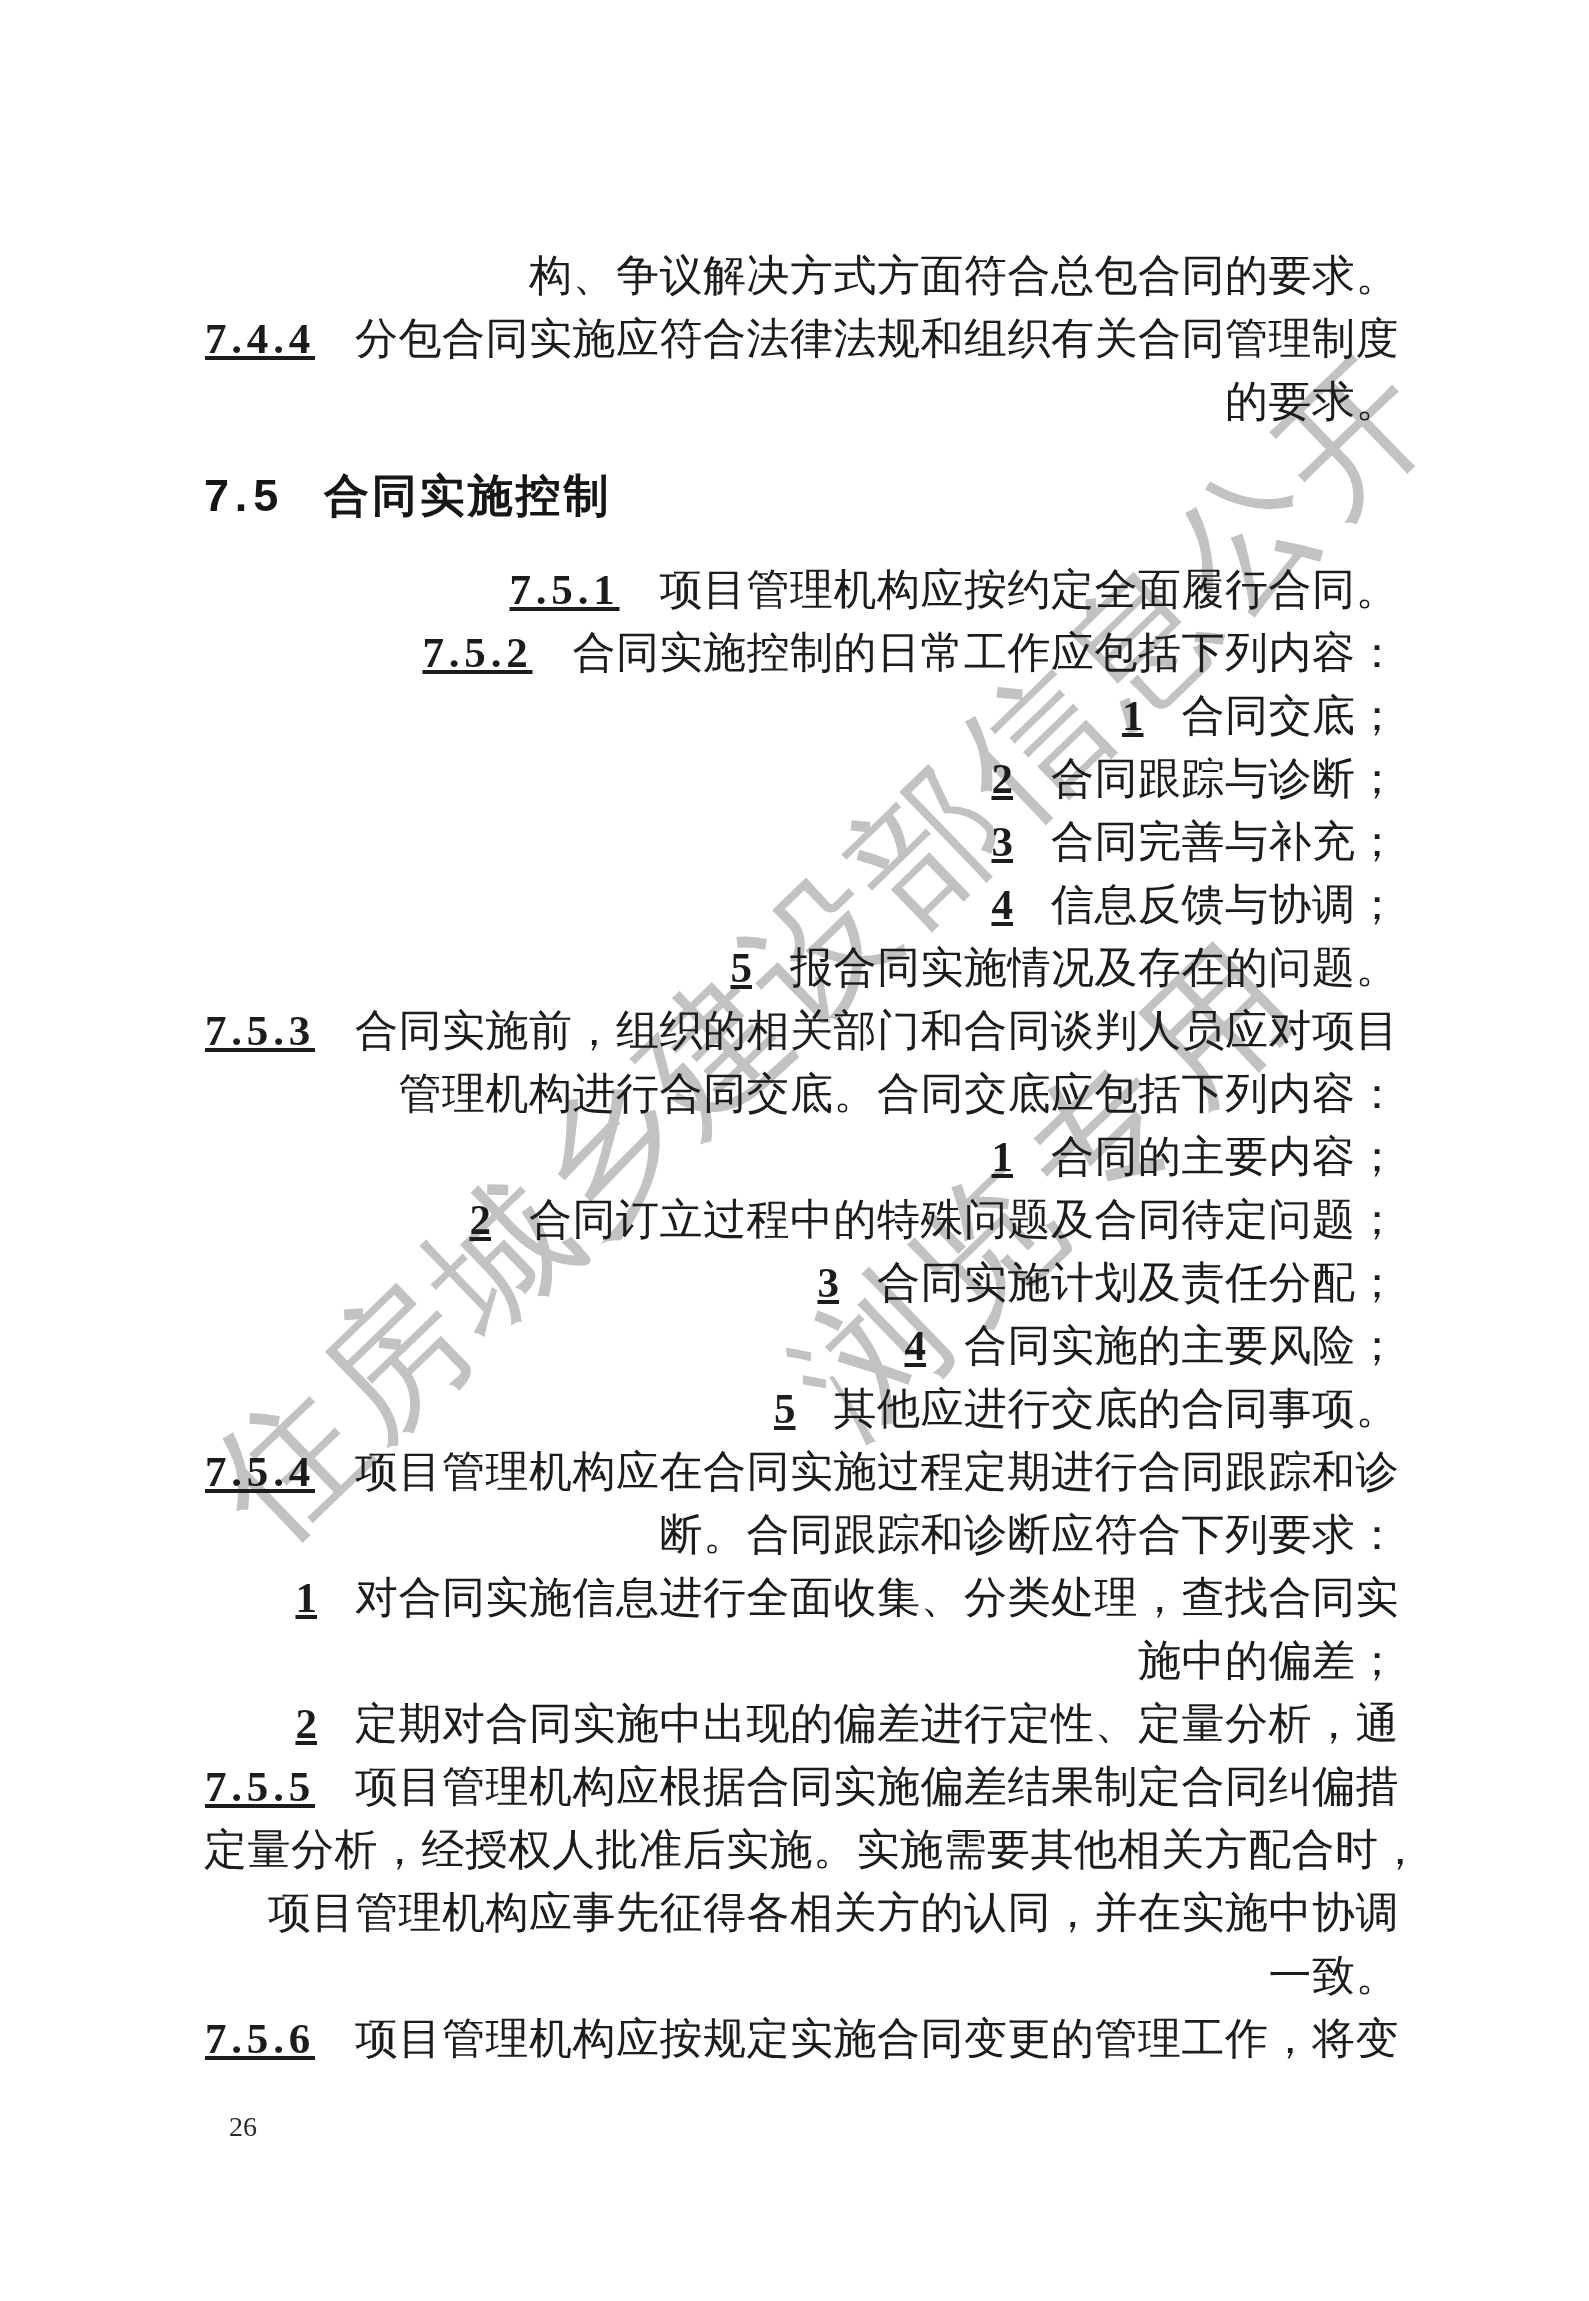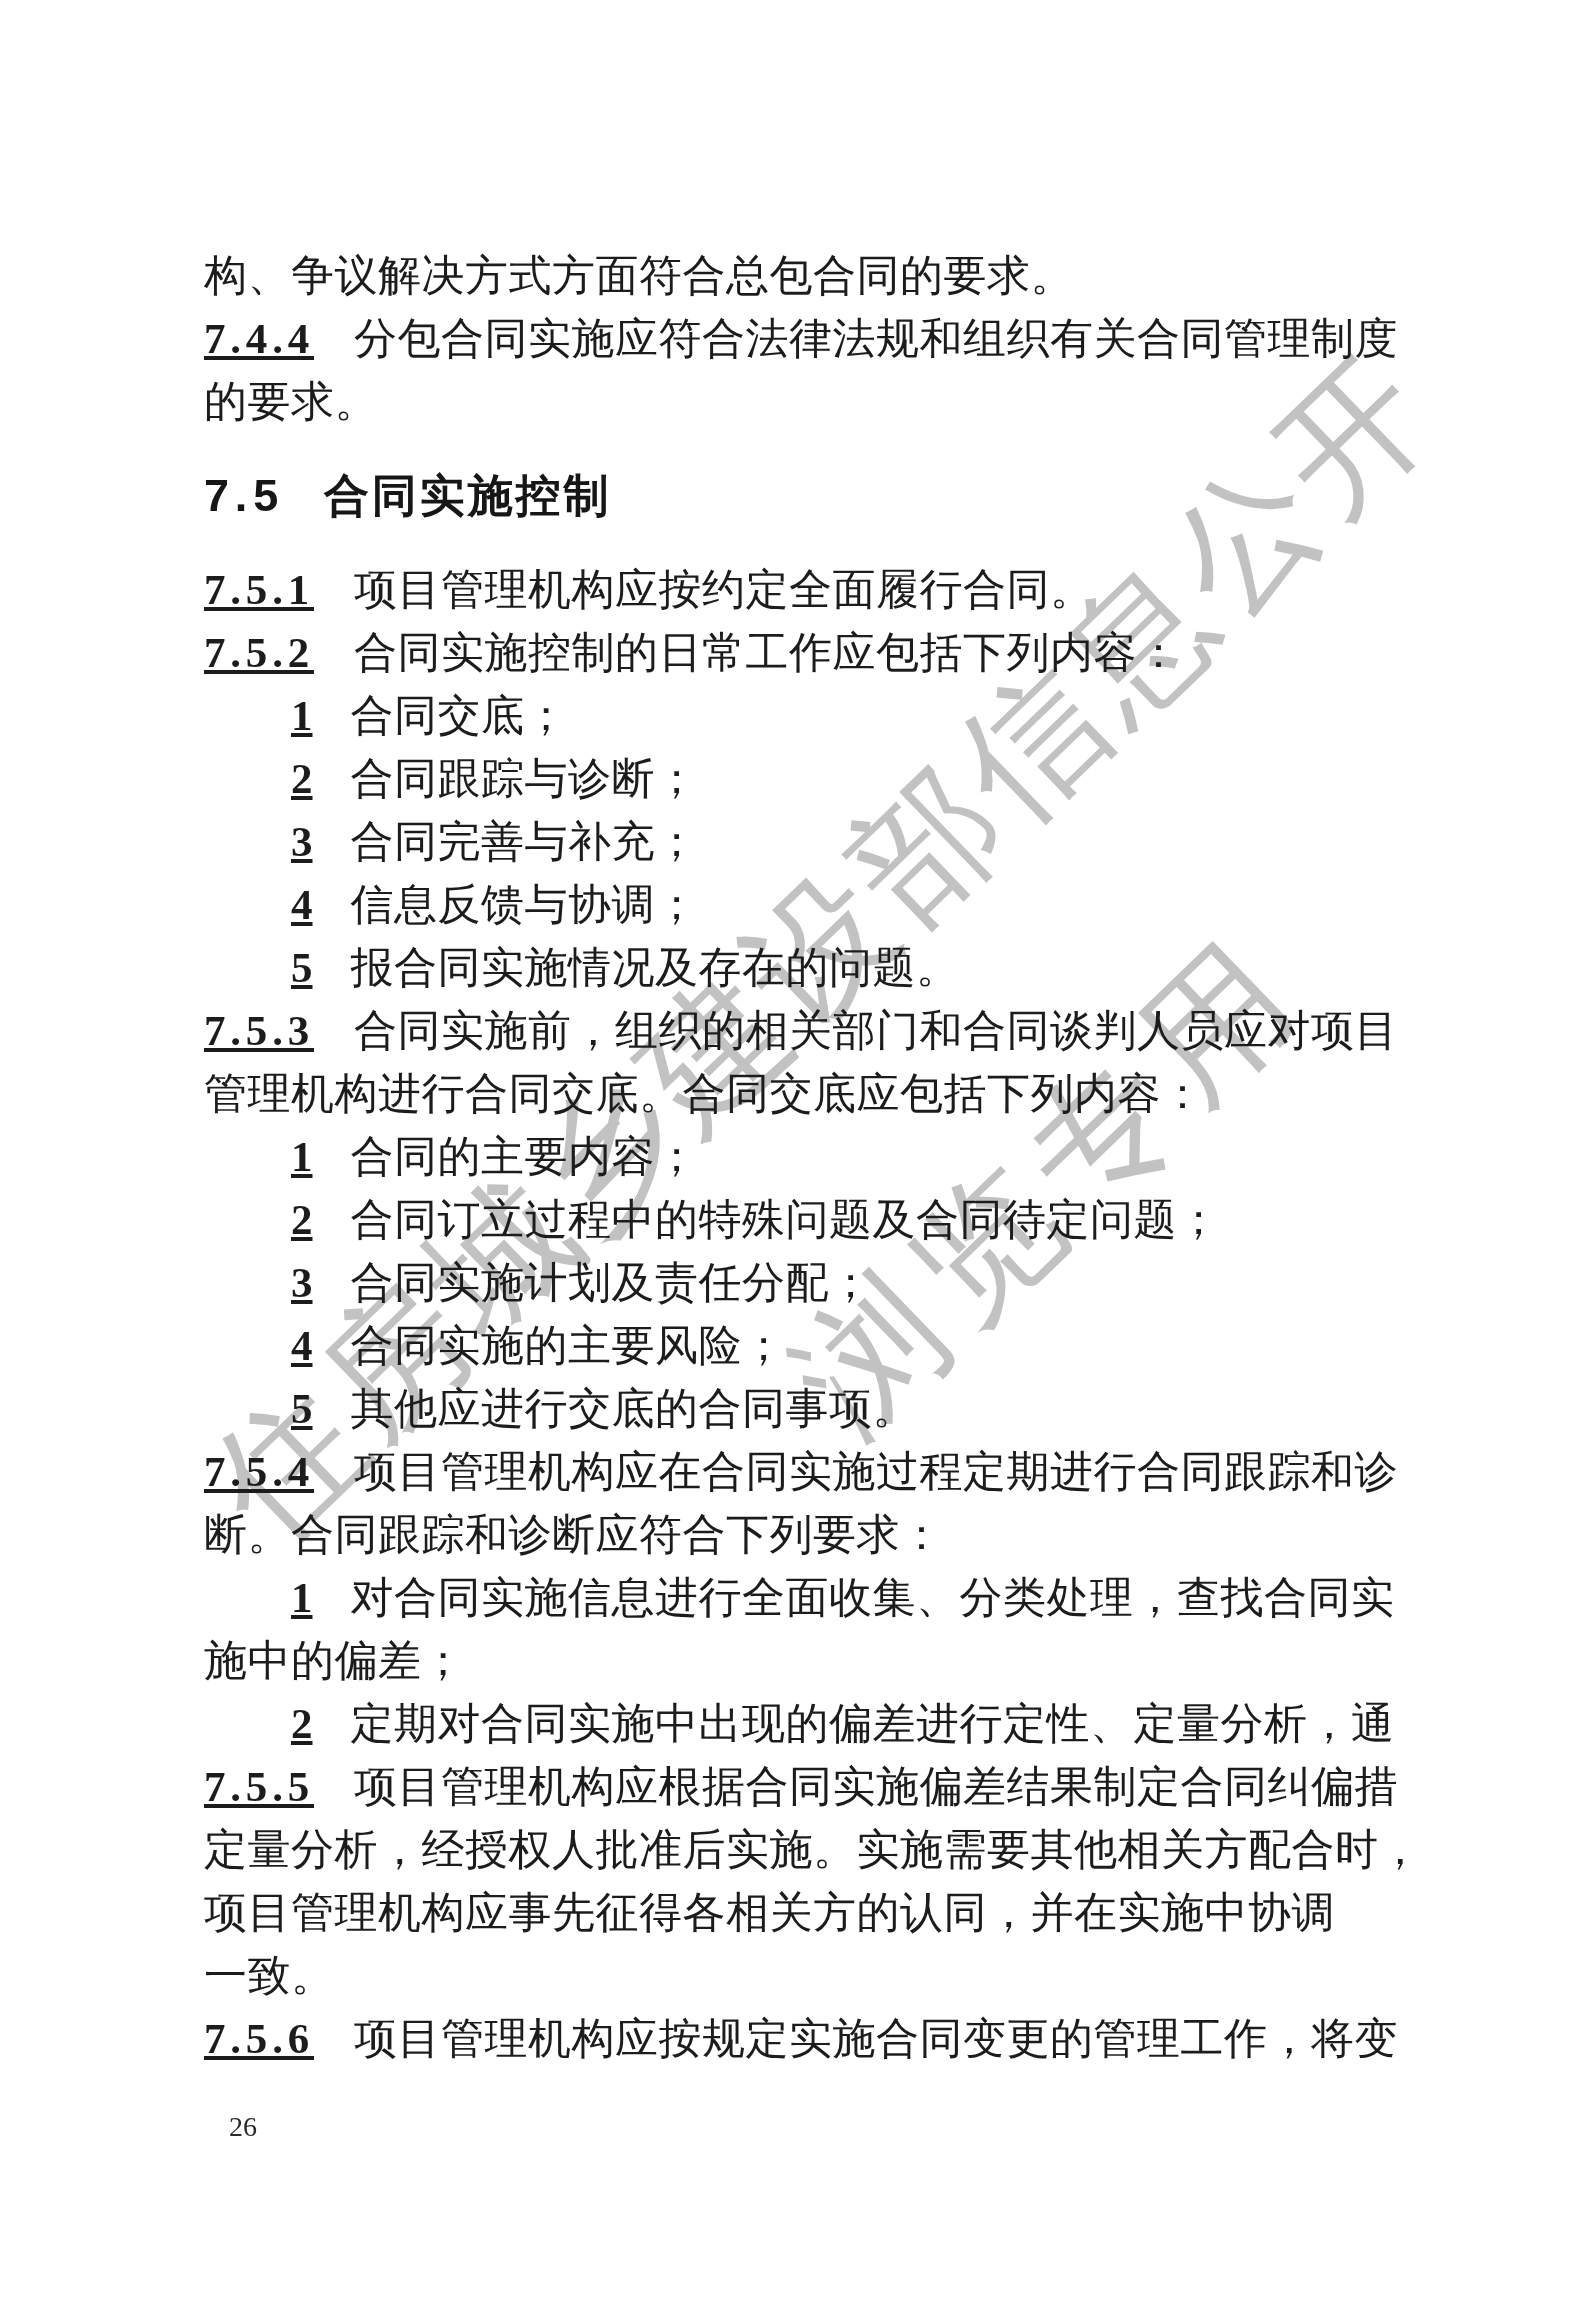--- a/index.html
+++ b/index.html
@@ -33,20 +33,21 @@
     left:204px; top:244px;
     width:1195px;
     z-index:2;
     color:#1c1c1c;
   }
   .line {
     height:63px; line-height:63px;
     font-size:43px;
     letter-spacing:0.5px;
     white-space:nowrap;
+    text-align:right;
   }
   .line .num {
     font-weight:bold;
     letter-spacing:4.8px;
     margin-right:40px;
     text-decoration:underline;
   }
   .line.item { padding-left:87px; }
   .line.item .num { letter-spacing:0; margin-right:38px; }
   .heading {

